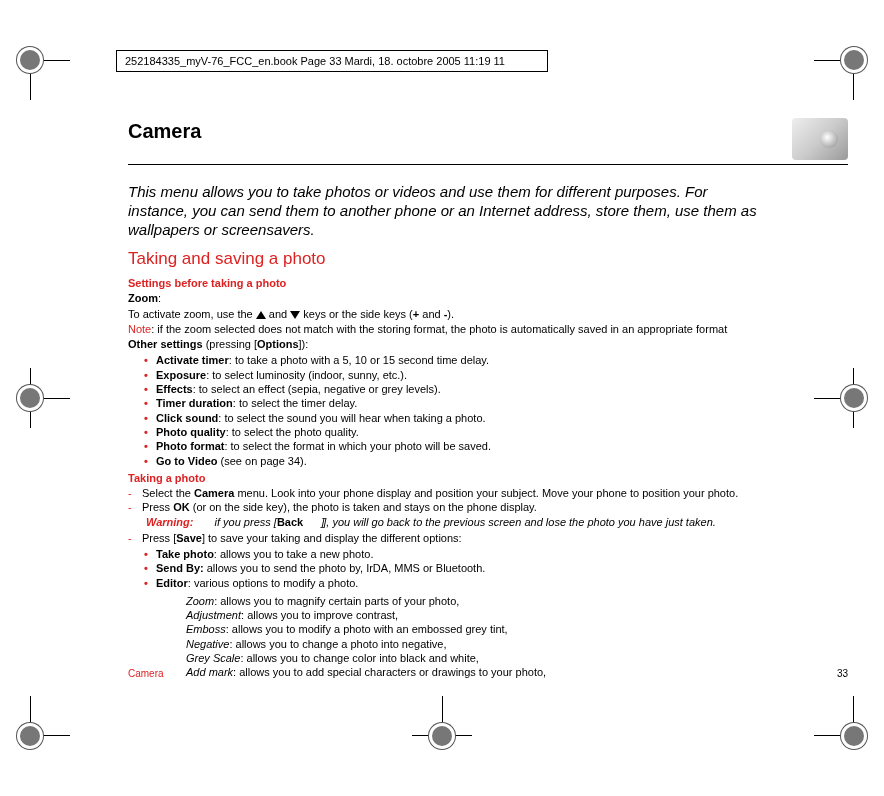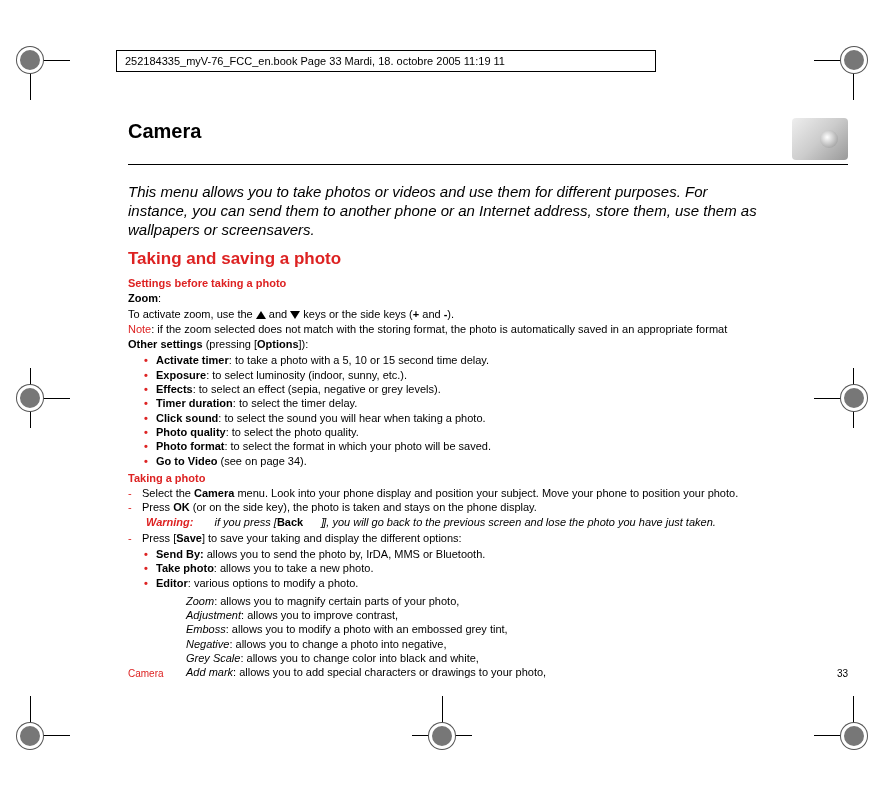--- a/index.html
+++ b/index.html
@@ -57,21 +57,21 @@
   .crop-mark.bl::after  { width: 1px; height: 40px; left: 30px; bottom: 30px; }
   .crop-mark.bm::before { width: 60px; height: 1px; left: 0; bottom: 30px; }
   .crop-mark.bm::after  { width: 1px; height: 40px; left: 30px; bottom: 30px; }
   .crop-mark.br::before { width: 40px; height: 1px; right: 30px; bottom: 30px; }
   .crop-mark.br::after  { width: 1px; height: 40px; right: 30px; bottom: 30px; }
 
   .header-bar {
     position: absolute;
     top: 50px;
     left: 116px;
-    width: 540px;
+    width: 432px;
     border: 1px solid #000;
     padding: 4px 8px;
     font-size: 11px;
   }
 
   .page {
     position: absolute;
     top: 120px;
     left: 128px;
     width: 720px;
@@ -111,21 +111,21 @@
     font-style: italic;
     font-size: 15px;
     margin-bottom: 10px;
     line-height: 1.25;
     width: 640px;
   }
 
   h2 {
     color: #d22;
     font-size: 17px;
-    font-weight: bold;
+    font-weight: normal;
     margin: 6px 0 8px 0;
   }
   .sub-red {
     color: #d22;
     font-weight: bold;
     font-size: 11px;
     margin: 4px 0 2px 0;
   }
   .line { margin: 1px 0; line-height: 1.3; }
   .red { color: #d22; }
@@ -252,22 +252,22 @@
   <div class="sub-red">Taking a photo</div>
 
   <div class="dash-line"><span>Select the </span><span class="b">Camera</span><span> menu. Look into your phone display and position your subject. Move your phone to position your photo.</span></div>
   <div class="dash-line"><span>Press </span><span class="b">OK</span><span> (or on the side key), the photo is taken and stays on the phone display.</span></div>
 
   <div class="line"><span class="b i red">Warning:</span><span class="i"> if you press [</span><span class="b">Back</span><span class="i">]</span><span class="i" style="margin-left:-1px;">], you will go back to the previous screen and lose the photo you have just taken.</span></div>
 
   <div class="dash-line"><span>Press [</span><span class="b">Save</span><span>] to save your taking and display the different options:</span></div>
 
   <ul class="opts">
+    <li><span class="b">Take photo</span><span>: allows you to take a new photo.</span></li>
     <li><span class="b">Send By:</span><span> allows you to send the photo by,  IrDA, MMS or  Bluetooth.</span></li>
-    <li><span class="b">Take photo</span><span>: allows you to take a new photo.</span></li>
     <li><span class="b">Editor</span><span>: various options to modify a photo.</span></li>
   </ul>
 
   <div class="editor-sub"><span class="i">Zoom</span><span>: allows you to magnify certain parts of your photo,</span></div>
   <div class="editor-sub"><span class="i">Adjustment</span><span>: allows you to improve contrast,</span></div>
   <div class="editor-sub"><span class="i">Emboss</span><span>: allows you to modify a photo with an embossed grey tint,</span></div>
   <div class="editor-sub"><span class="i">Negative</span><span>: allows you to change a photo into negative,</span></div>
   <div class="editor-sub"><span class="i">Grey Scale</span><span>: allows you to change color into black and white,</span></div>
   <div class="editor-sub"><span class="i">Add mark</span><span>: allows you to add special characters or drawings to your photo,</span></div>
 

